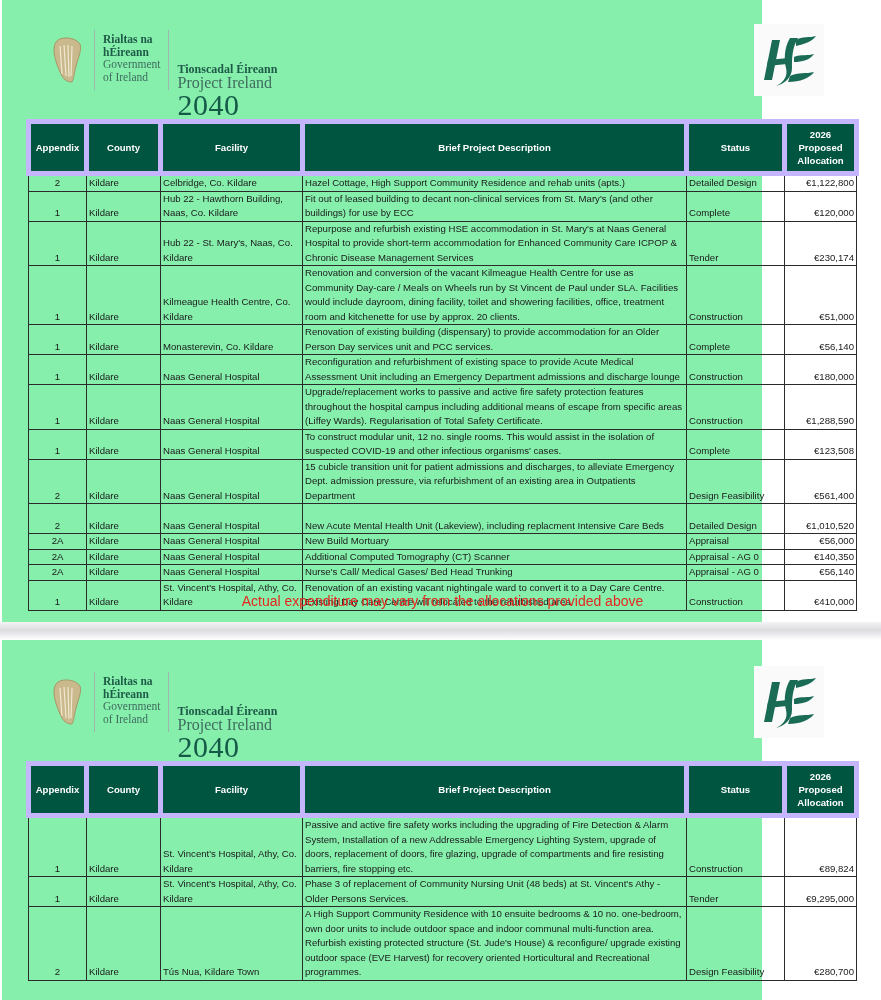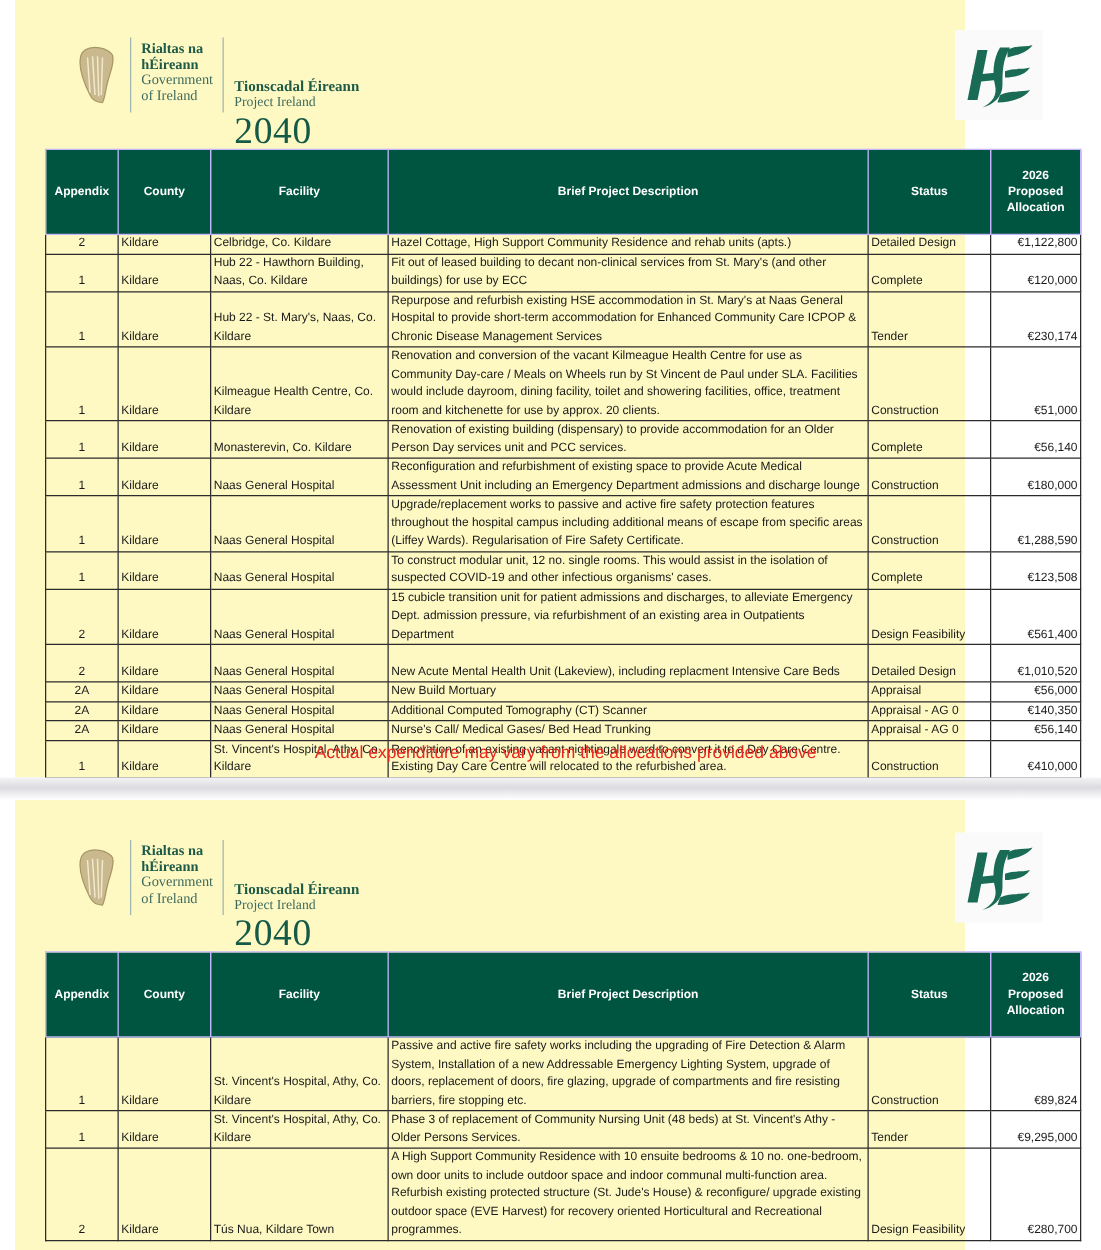--- a/index.html
+++ b/index.html
@@ -1,49 +1,49 @@
 <!DOCTYPE html>
 <html><head>
 <meta charset="utf-8">
 <style>
   * { box-sizing: border-box; margin: 0; padding: 0; }
   html, body { width: 881px; height: 1000px; background: #ffffff; overflow: hidden; }
   body { font-family: "Liberation Sans", sans-serif; color: #1a1a1a; position: relative; }
 
-  .page { position: absolute; left: 12px; width: 760px; background: #fef9c3; }
+  .page { position: absolute; left: 2px; width: 760px; background: #86efac; }
   .page1 { top: 0; height: 622px; }
   .page2 { top: 640px; height: 360px; }
   .page-sep {
     position: absolute; left: 0; top: 622px; width: 881px; height: 18px;
     background: linear-gradient(#f4f4f6, #dcdce0 45%, #e6e6ea 60%, #ffffff);
   }
 
   .gov-logo { position: absolute; left: 48px; display: flex; align-items: stretch; height: 60px; }
   .page1 .gov-logo { top: 30px; }
   .page2 .gov-logo { top: 32px; }
   .harp { width: 34px; height: 48px; margin-top: 6px; margin-right: 10px; }
   .vline { width: 1px; background: #9fb5ad; margin: 0 8px 0 0; }
   .gov-text { font-family: "Liberation Serif", serif; font-size: 11.5px; line-height: 12.5px; color: #3f6b5e; padding-top: 3px; margin-right: 8px; }
   .gov-text .b { font-weight: bold; color: #1e5a48; }
   .pi-text { font-family: "Liberation Serif", serif; color: #1e5a48; padding-top: 3px; }
   .pi-text .t1 { font-size: 12px; font-weight: bold; line-height: 13px; margin-top: 30px; }
-  .pi-text .t2 { font-size: 11px; line-height: 13px; color: #3f6b5e; }
+  .pi-text .t2 { font-size: 16px; line-height: 13px; color: #3f6b5e; }
   .pi-text .yr { font-size: 30px; line-height: 32px; letter-spacing: 0.5px; color: #155a47; }
 
   .hse-logo { position: absolute; width: 70px; height: 72px; background: #fafafa; }
   .page1 .hse-logo { left: 752px; top: 24px; }
   .page2 .hse-logo { left: 752px; top: 666px; top: 26px; }
 
   table.alloc { position: absolute; left: 24px; border-collapse: collapse; font-size: 9.6px; table-layout: fixed; }
   .page1 table.alloc { top: 119px; width: 828px; }
   .page2 table.alloc { top: 121px; width: 828px; }
   table.alloc th {
     background: #005541; color: #ffffff; font-weight: bold; font-size: 9.6px;
-    border: 1px solid #c4b5fd; text-align: center; vertical-align: middle;
-    height: 32px; padding: 14px 3px; line-height: 13px;
+    border: 5px solid #c4b5fd; text-align: center; vertical-align: middle;
+    height: 32px; padding: 4px 3px; line-height: 13px;
   }
   table.alloc td {
     border: 1px solid #2b2b2b; vertical-align: bottom; padding: 0 2px;
     line-height: 14.5px; color: #1a1a1a;
   }
   td.c-app { text-align: center; }
   td.c-alloc { text-align: right; padding-right: 2px; }
   td.total-label { text-align: right; font-weight: bold; }
   td.total-val { text-align: right; font-weight: bold; }
   td.blank { border: none; }
@@ -153,21 +153,21 @@
         <td>Kildare</td>
         <td>Naas General Hospital</td>
         <td>Reconfiguration and refurbishment of existing space to provide Acute Medical Assessment Unit including an Emergency Department admissions and discharge lounge</td>
         <td>Construction</td>
         <td class="c-alloc">€180,000</td>
       </tr>
       <tr>
         <td class="c-app">1</td>
         <td>Kildare</td>
         <td>Naas General Hospital</td>
-        <td>Upgrade/replacement  works to passive and active fire safety protection features throughout the hospital campus including additional means of escape from specific areas (Liffey Wards). Regularisation of Fire Safety Certificate.</td>
+        <td>Upgrade/replacement  works to passive and active fire safety protection features throughout the hospital campus including additional means of escape from specific areas (Liffey Wards). Regularisation of Total Safety Certificate.</td>
         <td>Construction</td>
         <td class="c-alloc">€1,288,590</td>
       </tr>
       <tr>
         <td class="c-app">1</td>
         <td>Kildare</td>
         <td>Naas General Hospital</td>
         <td>To construct modular unit, 12 no. single rooms. This would assist in the isolation of suspected COVID-19 and other infectious organisms' cases.</td>
         <td>Complete</td>
         <td class="c-alloc">€123,508</td>

